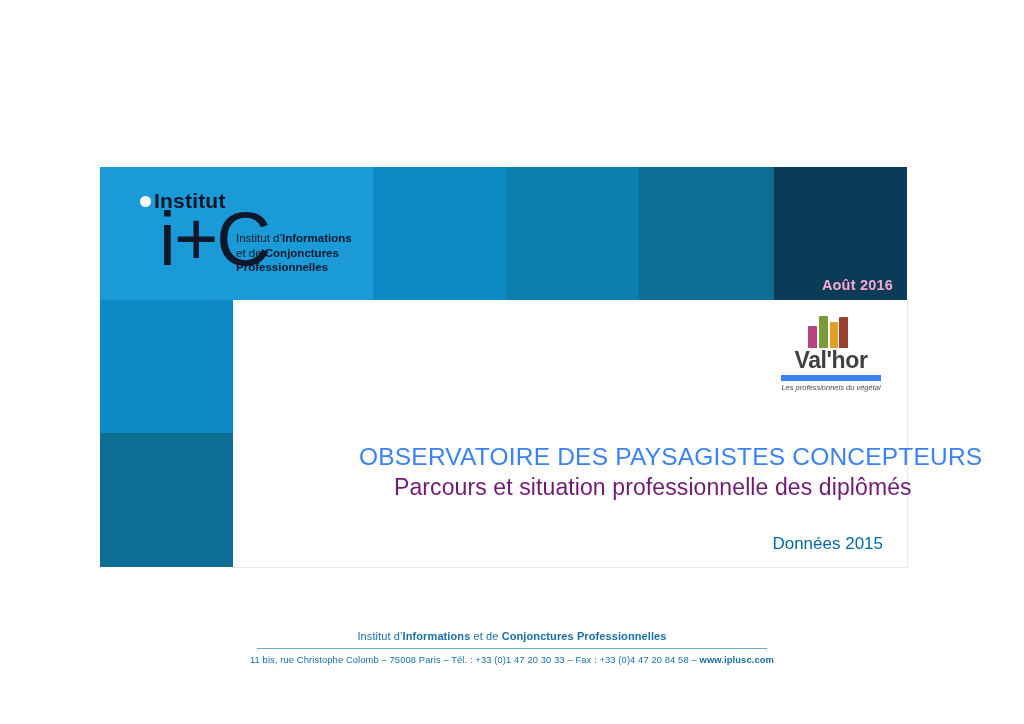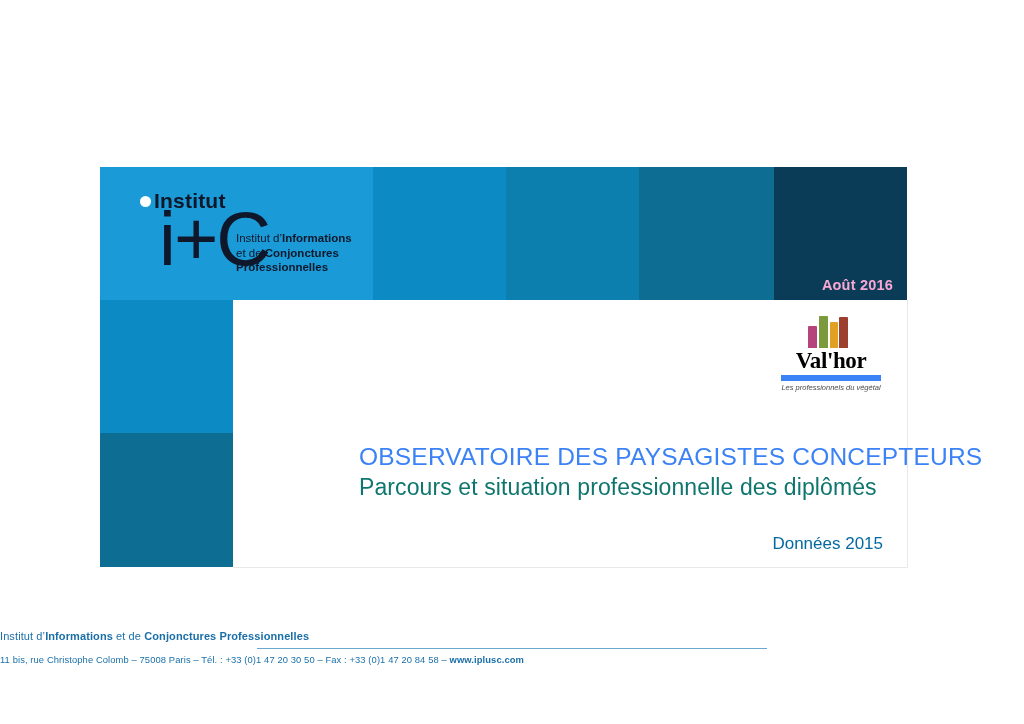--- a/index.html
+++ b/index.html
@@ -150,24 +150,24 @@
     position: absolute;
     bottom: 0;
     display: block;
     border-radius: 1px 1px 0 0;
   }
   .vb1 { left: 2px;  width: 9px;  height: 22px; background: #b5447d; }
   .vb2 { left: 13px; width: 9px;  height: 32px; background: #7a9a3c; }
   .vb3 { left: 24px; width: 8px;  height: 26px; background: #e0a024; }
   .vb4 { left: 33px; width: 9px;  height: 31px; background: #9d3f2e; }
   .valhor-name {
-    font-family: Liberation Serif, serif;
+    font-family: Liberation Sans, sans-serif;
     font-size: 23px;
     font-weight: bold;
-    color: #000000;
+    color: #404040;
     letter-spacing: -.4px;
     line-height: 23px;
   }
   .valhor-tag {
     margin-top: 3px;
     font-size: 7.5px;
     font-style: italic;
     color: #4a4a4a;
     border-top: 6px solid #3b82f6;
     padding-top: 2px;
@@ -183,38 +183,40 @@
   }
   .title-main {
     font-size: 24.5px;
     color: #3b82f6;
     letter-spacing: .2px;
     white-space: nowrap;
   }
   .title-sub {
     margin-top: 3px;
     font-size: 23px;
-    color: #0f766e;
+    color: #701a75;
     letter-spacing: .1px;
     white-space: nowrap;
+    margin-left: 35px;
   }
   .data-year {
     position: absolute;
     right: 24px;
     bottom: 13px;
     font-size: 17px;
     color: #0369a1;
   }
 
   
   .footer {
     position: absolute;
     left: 0;
     top: 630px;
     width: 1024px;
+    text-align: center;
   }
   .footer-title {
     font-size: 11px;
     color: #1a6fa8;
     letter-spacing: .1px;
   }
   .footer-title b { font-weight: bold; }
   .footer-rule {
     width: 510px;
     height: 1px;
@@ -287,15 +289,15 @@
     <div class="data-year">Données 2015</div>
   </div>
 </div>
 
 <div class="footer">
   <div class="footer-title">
     <span>Institut d</span><span>’</span><b>Informations</b><span> et de </span><b>Conjonctures Professionnelles</b>
   </div>
   <div class="footer-rule"></div>
   <div class="footer-addr">
-    <span>11 bis, rue Christophe Colomb – 75008 Paris – Tél. : +33 (0)1 47 20 30 50 – Fax : +33 (0)1 47 20 84 58 – </span><span class="url">www.iplusc.com</span>
+    <span>11 bis, rue Christophe Colomb – 75008 Paris – Tél. : +33 (0)1 47 20 30 33 – Fax : +33 (0)4 47 20 84 58 – </span><span class="url">www.iplusc.com</span>
   </div>
 </div>
 
 </body></html>

